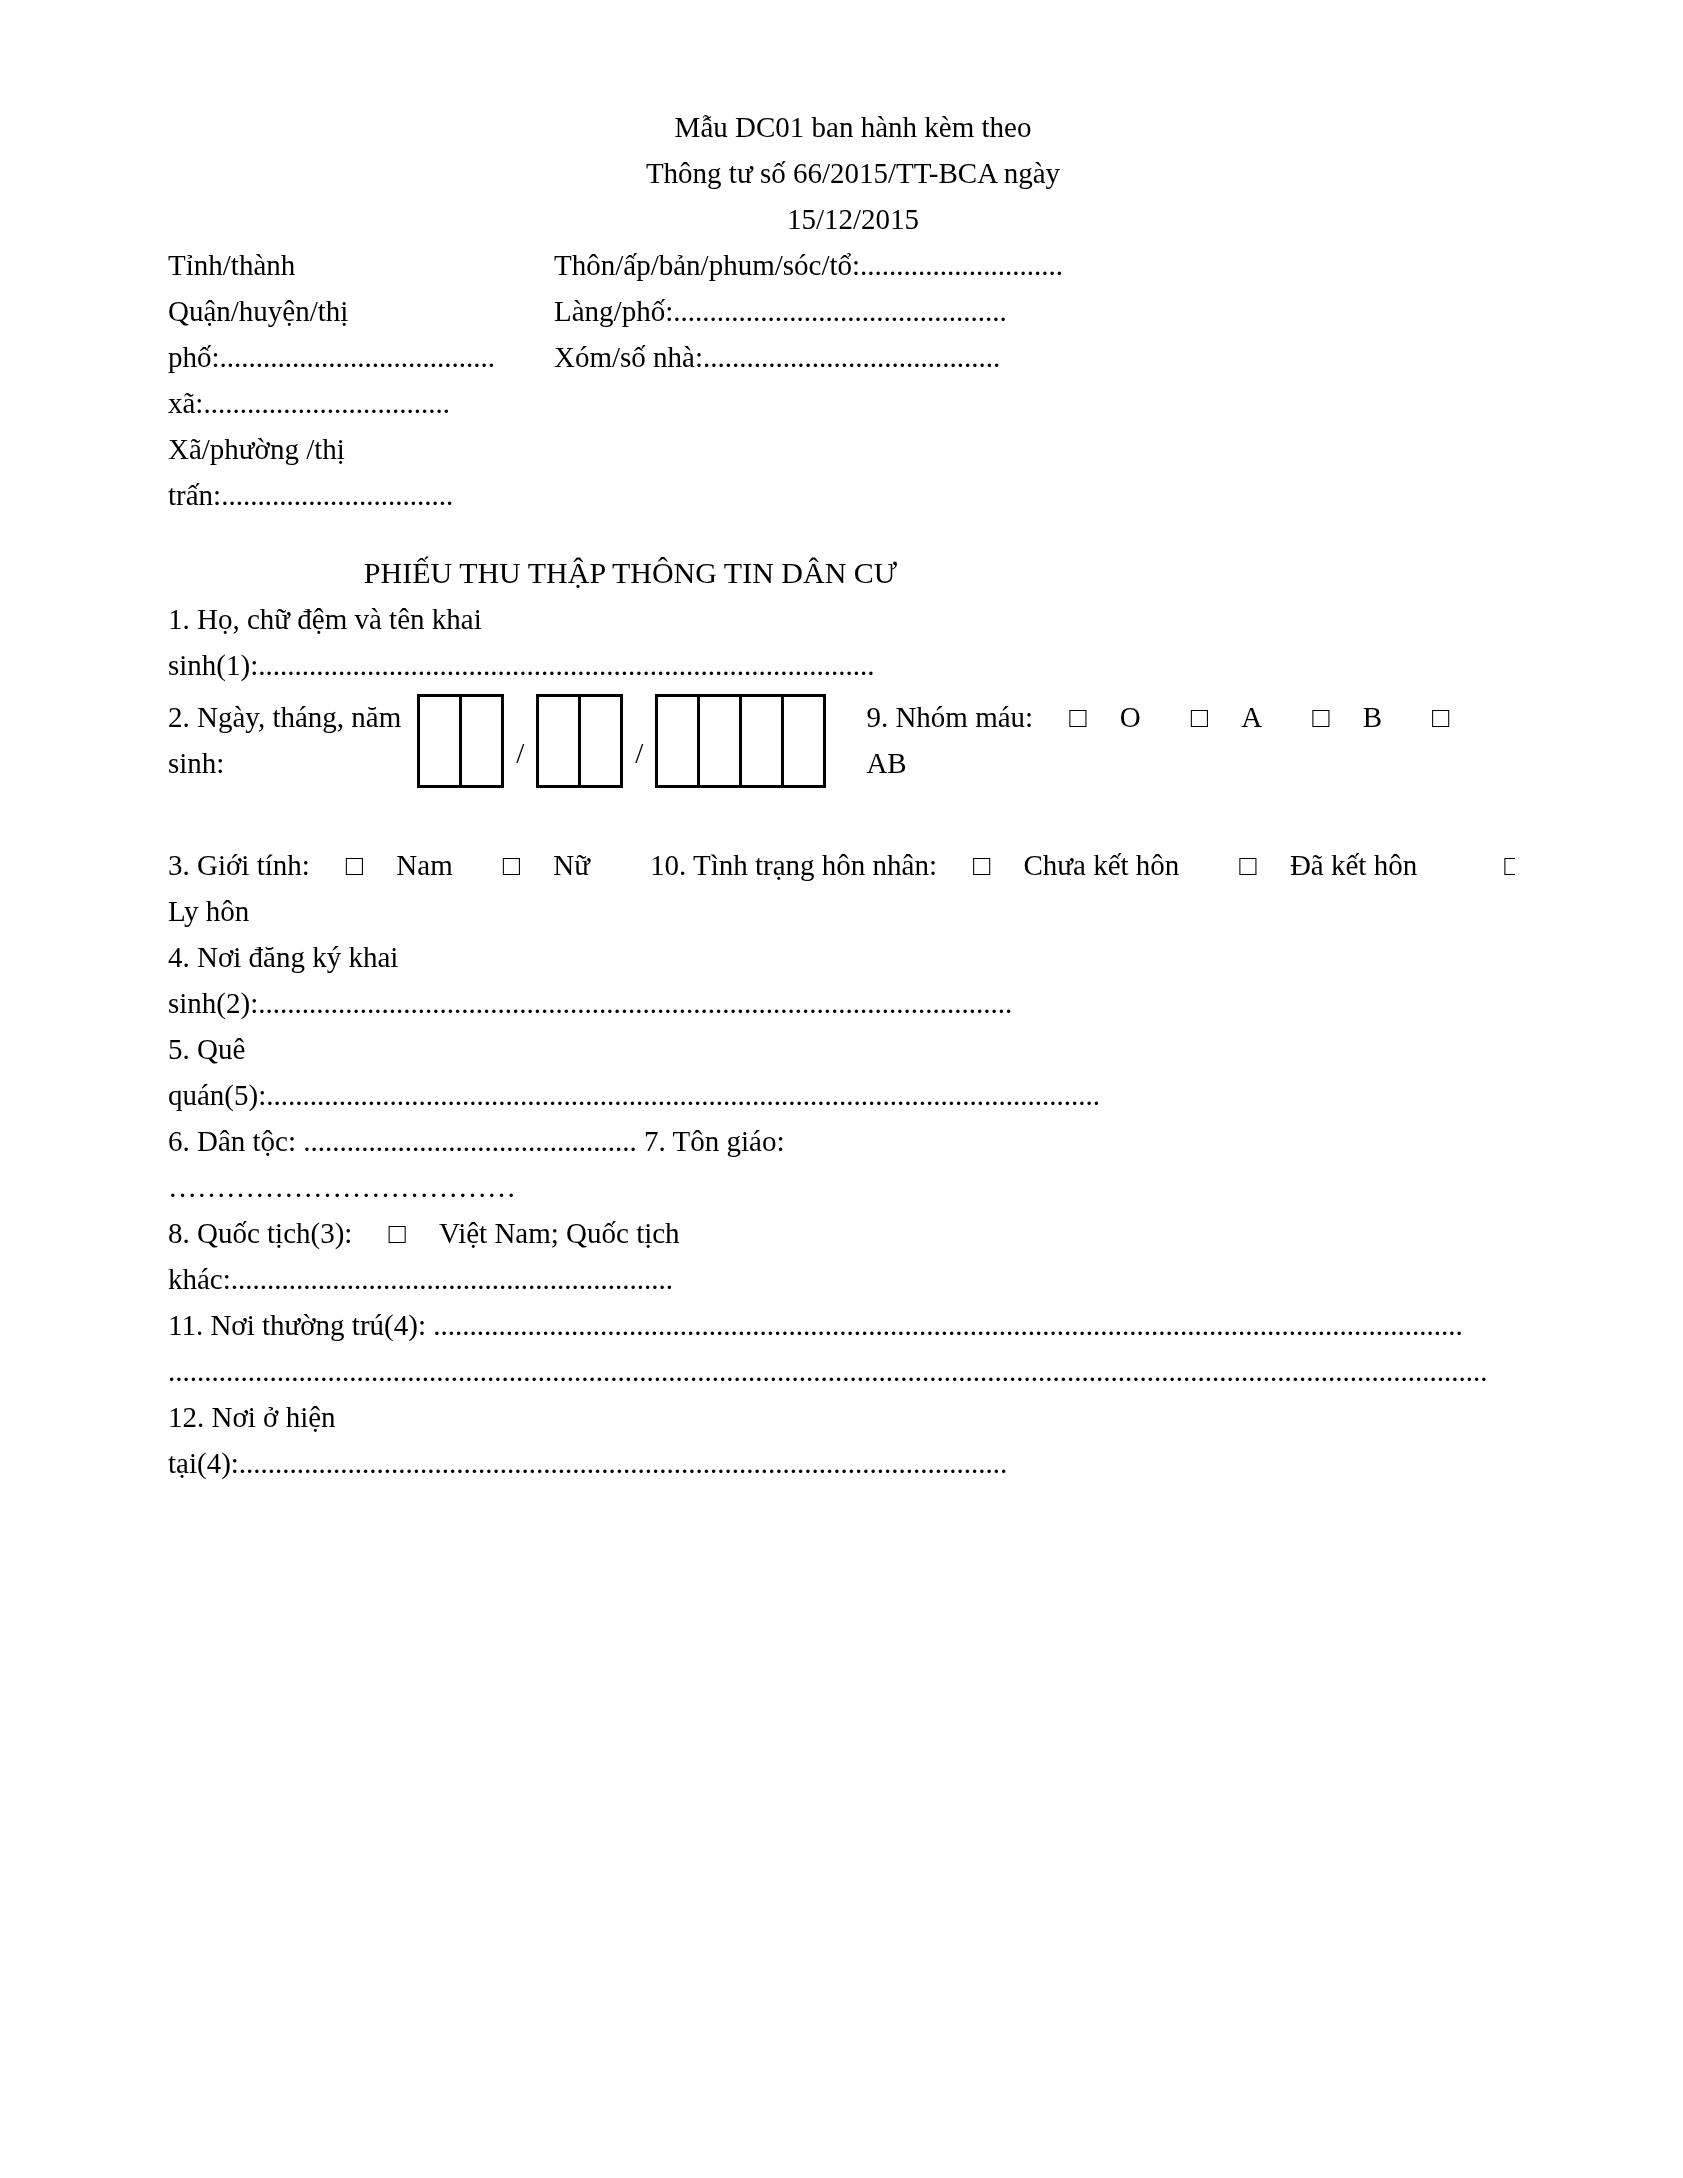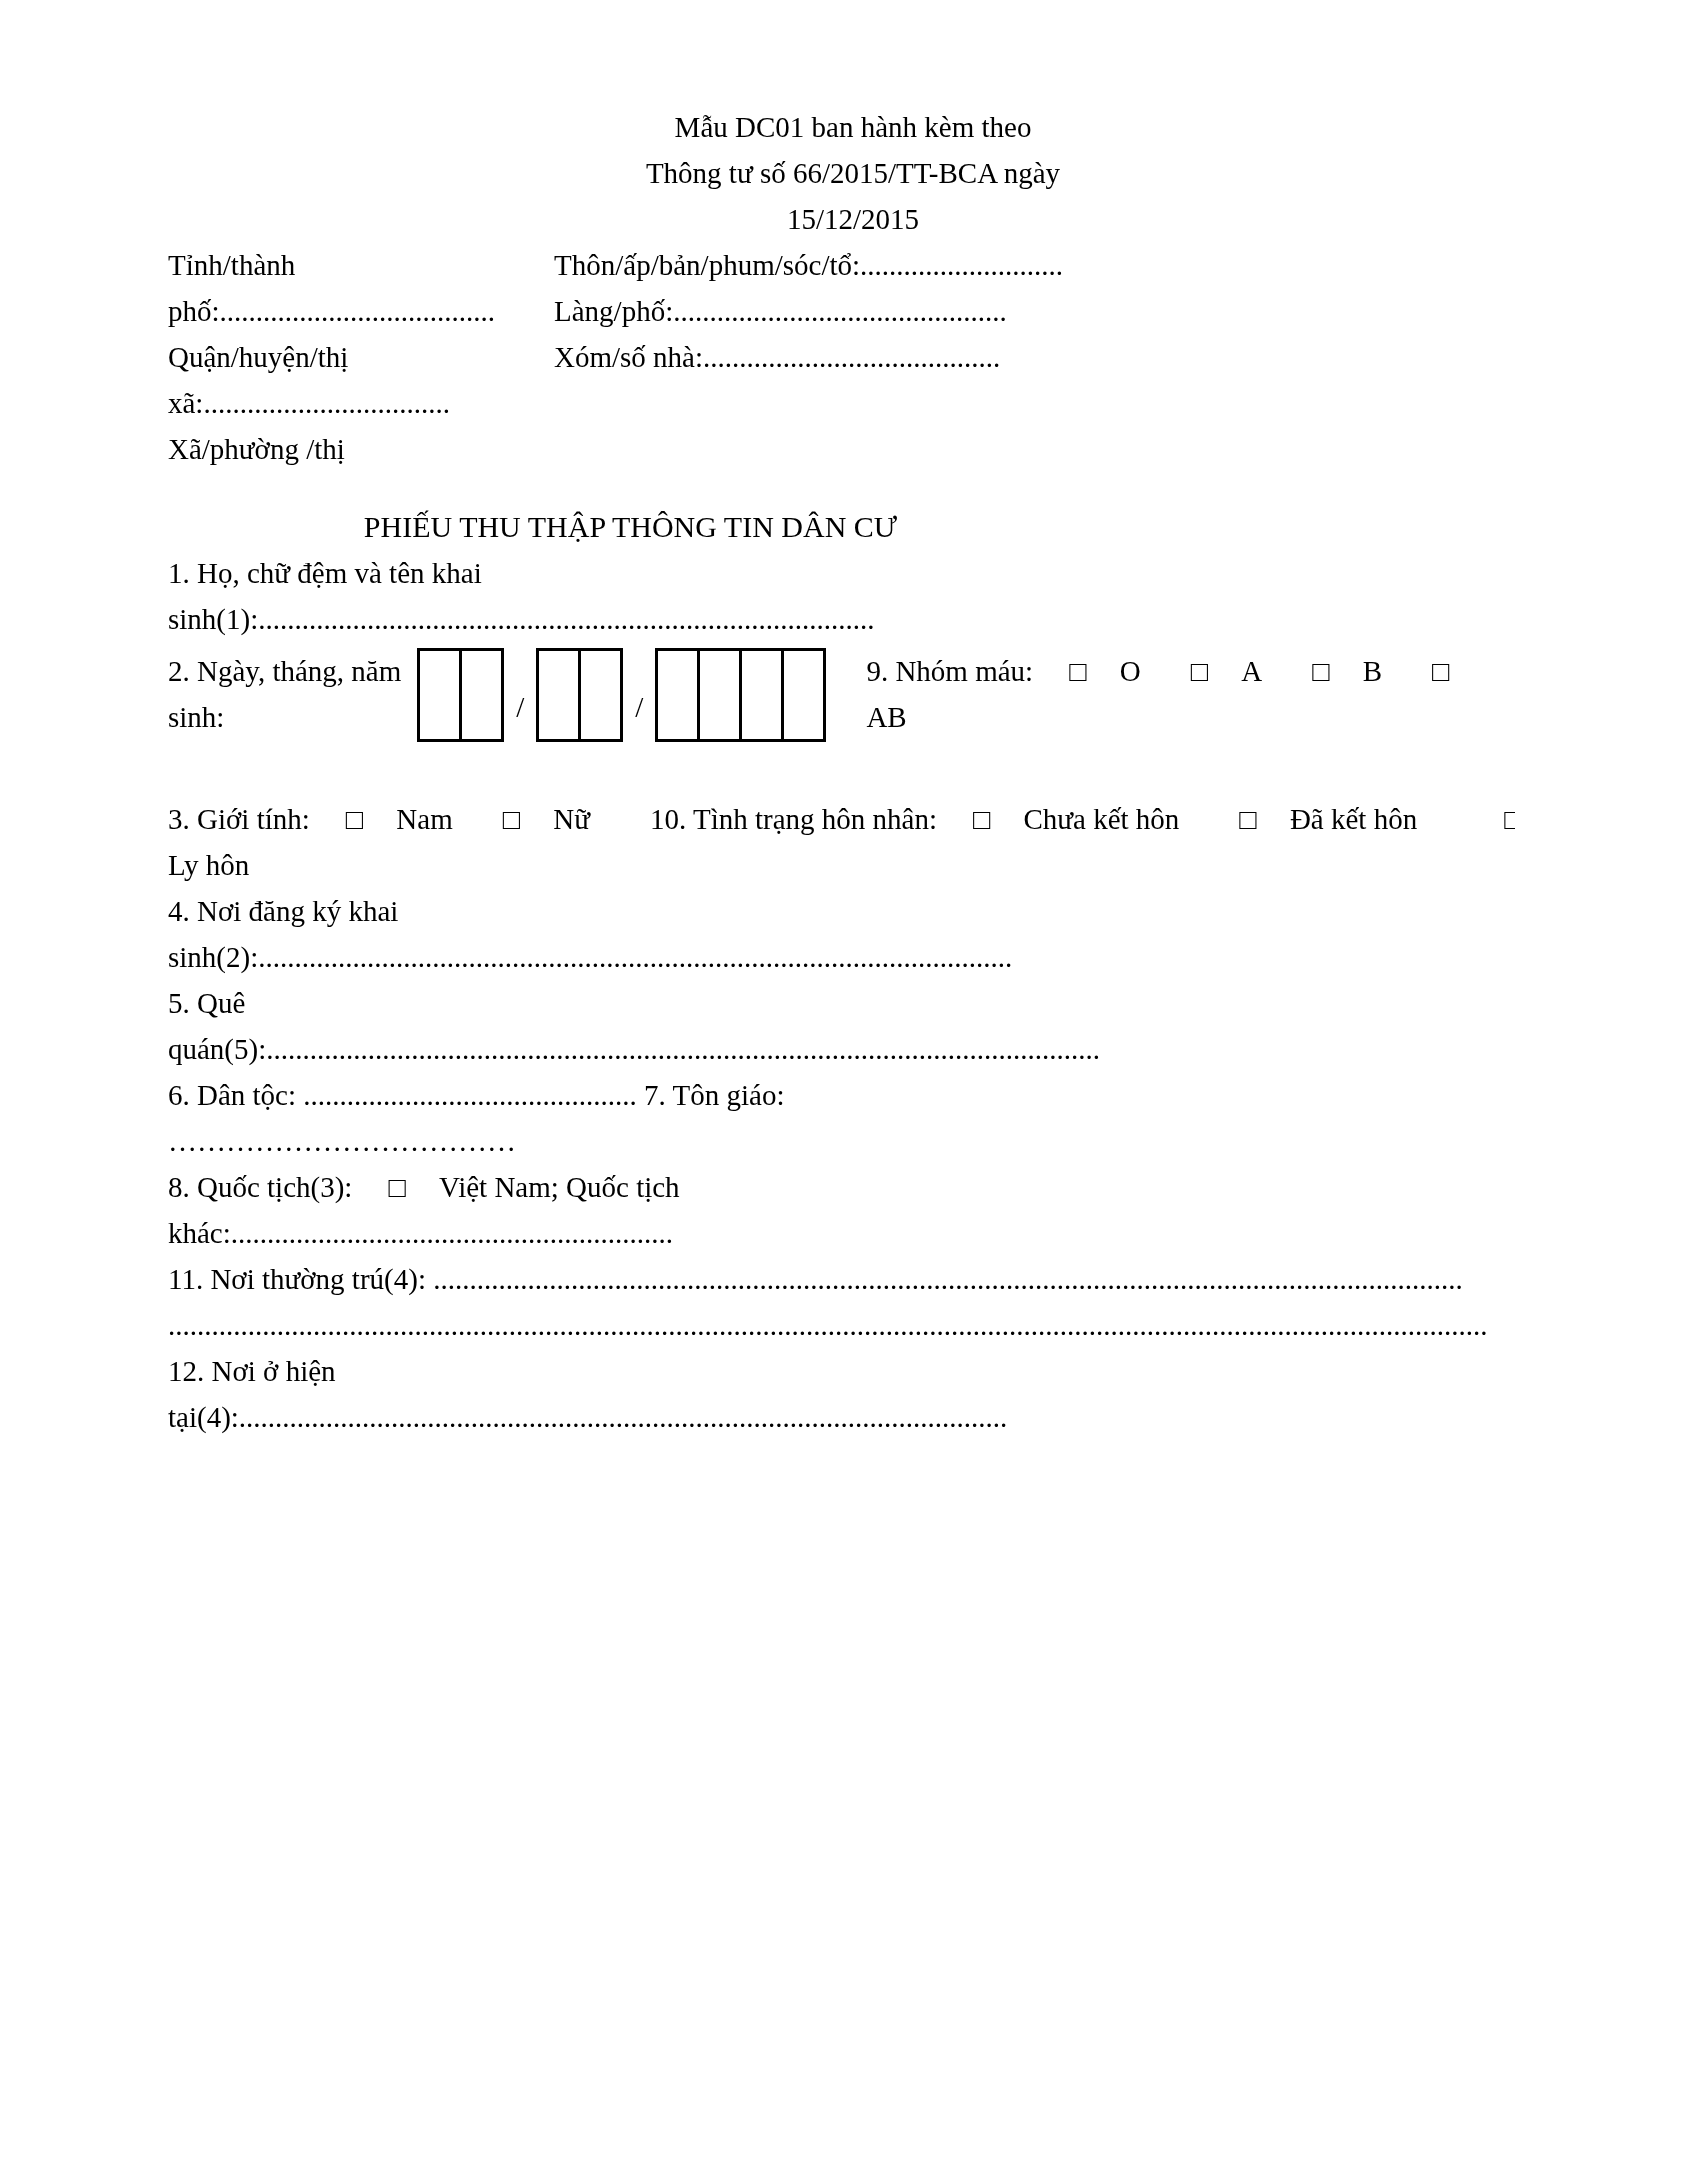--- a/index.html
+++ b/index.html
@@ -46,24 +46,25 @@
 
   <div class="doc-header">
     <div class="line">Mẫu DC01 ban hành kèm theo</div>
     <div class="line">Thông tư số 66/2015/TT-BCA ngày</div>
     <div class="line">15/12/2015</div>
   </div>
 
   <div class="address">
     <div class="addr-left">
       <div class="line">Tỉnh/thành</div>
+      <div class="line">Quận/huyện/thị</div>
       <div class="line">phố:......................................</div>
-      <div class="line">Quận/huyện/thị</div>
       <div class="line">xã:..................................</div>
       <div class="line">Xã/phường /thị</div>
+      <div class="line">trấn:................................</div>
     </div>
     <div class="addr-right">
       <div class="line">Thôn/ấp/bản/phum/sóc/tổ:............................</div>
       <div class="line">Làng/phố:..............................................</div>
       <div class="line">Xóm/số nhà:.........................................</div>
     </div>
   </div>
 
   <div class="title">PHIẾU THU THẬP THÔNG TIN DÂN CƯ</div>
 

